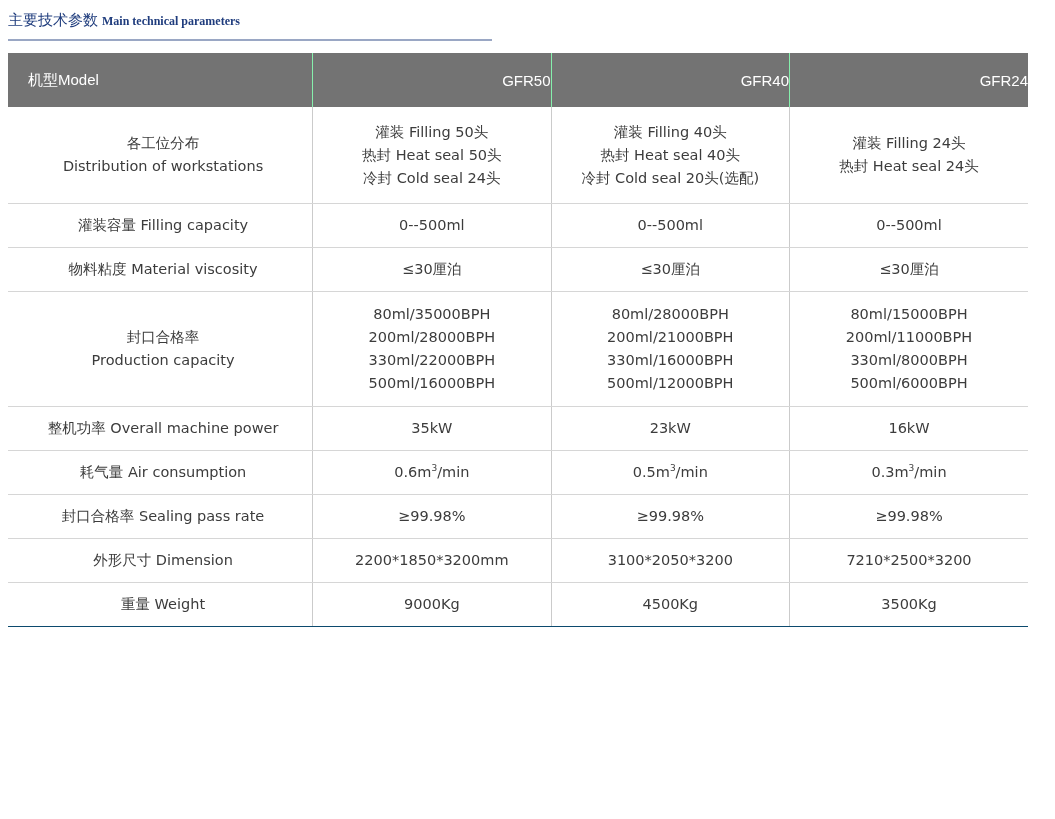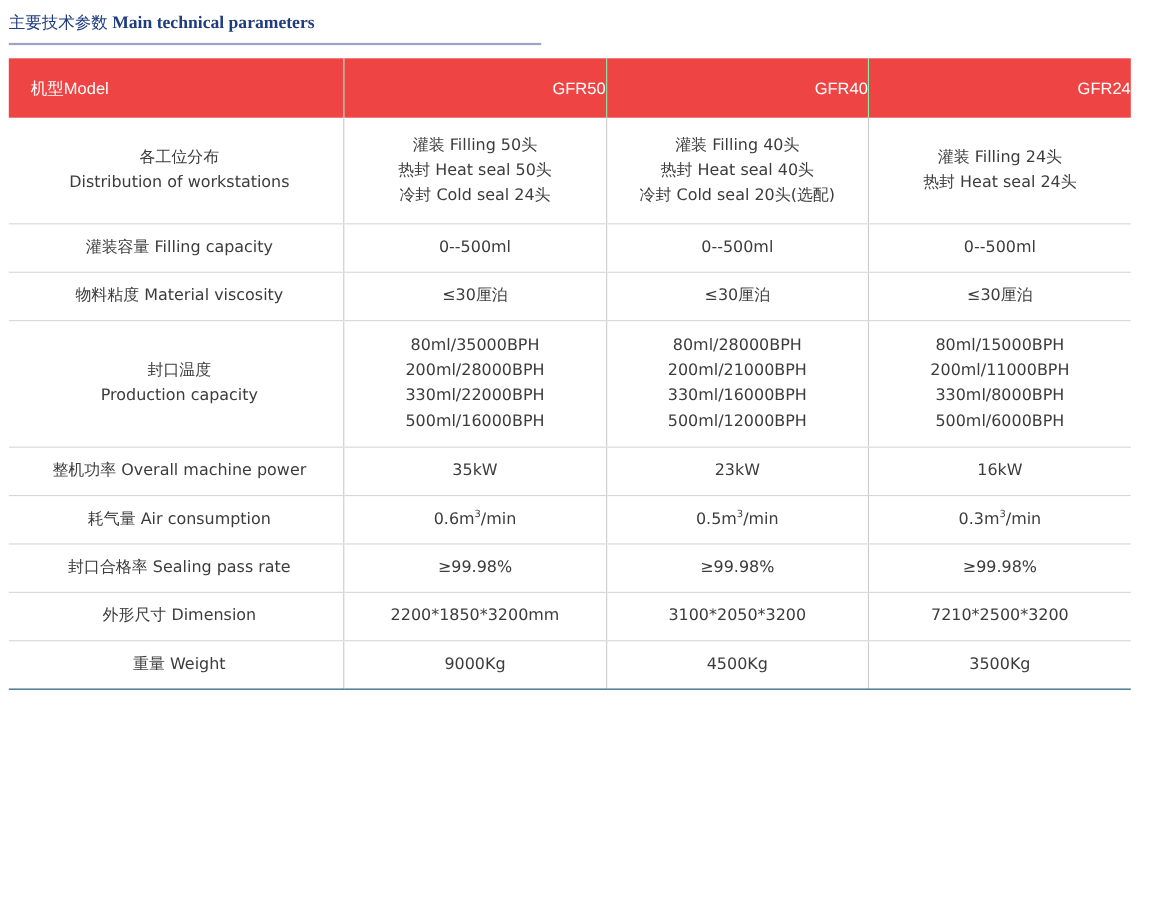--- a/index.html
+++ b/index.html
@@ -27,21 +27,21 @@
     white-space: nowrap;
   }
   .page-title .t-cn {
     font-family: "DejaVu Sans", "Liberation Sans", sans-serif;
     font-weight: 400;
     font-size: 15px;
   }
   .page-title .t-en {
     font-family: "Liberation Serif", "DejaVu Serif", serif;
     font-weight: bold;
-    font-size: 16px;
+    font-size: 12px;
     margin-left: 4px;
   }
   .title-rule {
     width: 484px;
     height: 2px;
     background: #9AA7C4;
     margin: 8px 0 0 8px;
   }
 
   
@@ -52,21 +52,21 @@
   table.spec {
     width: 1020px;
     border-collapse: collapse;
     table-layout: fixed;
   }
   table.spec col.c-label { width: 304px; }
   table.spec col.c-data  { width: 238px; }
 
   
   thead tr {
-    background: #ef4444;
+    background: #737373;
   }
   thead th {
     color: #FFFFFF;
     font-weight: normal;
     font-size: 15px;
     height: 54px;
     padding: 0;
     vertical-align: middle;
     border: none;
   }
@@ -186,21 +186,21 @@
           </td>
           <td class="cell-data cn">
             <span class="multi">≤30厘泊</span>
           </td>
           <td class="cell-data cn">
             <span class="multi">≤30厘泊</span>
           </td>
         </tr>
         <tr data-row="production">
           <td class="cell-label cn">
-            <span class="multi">封口温度</span>
+            <span class="multi">封口合格率</span>
             <span class="multi">Production capacity</span>
           </td>
           <td class="cell-data cn">
             <span class="multi">80ml/35000BPH</span>
             <span class="multi">200ml/28000BPH</span>
             <span class="multi">330ml/22000BPH</span>
             <span class="multi">500ml/16000BPH</span>
           </td>
           <td class="cell-data cn">
             <span class="multi">80ml/28000BPH</span>

